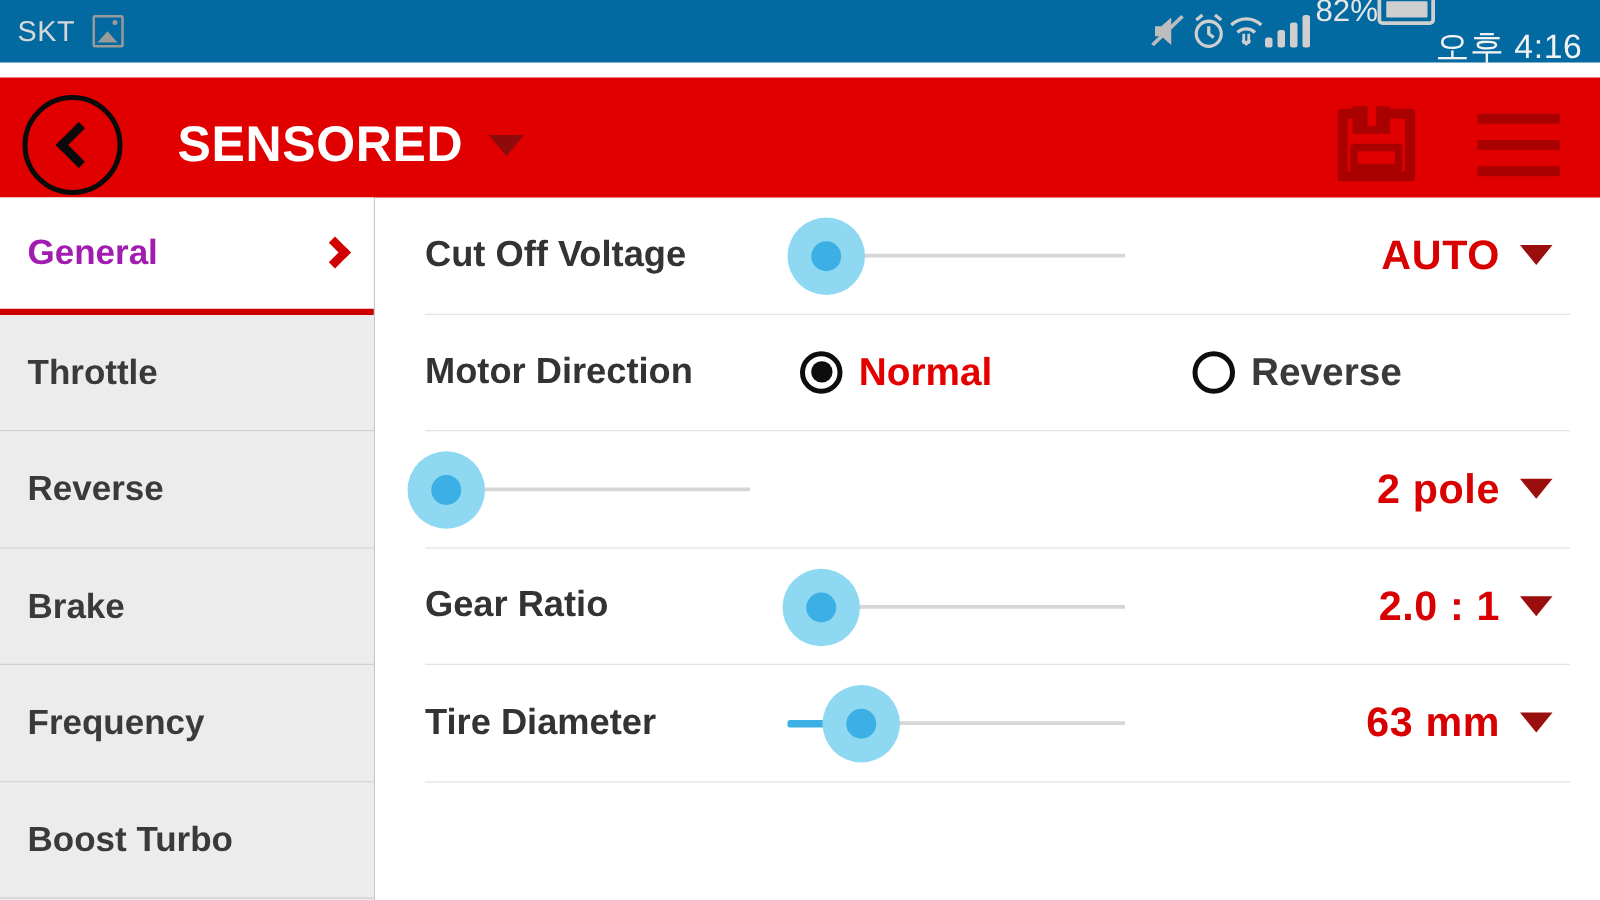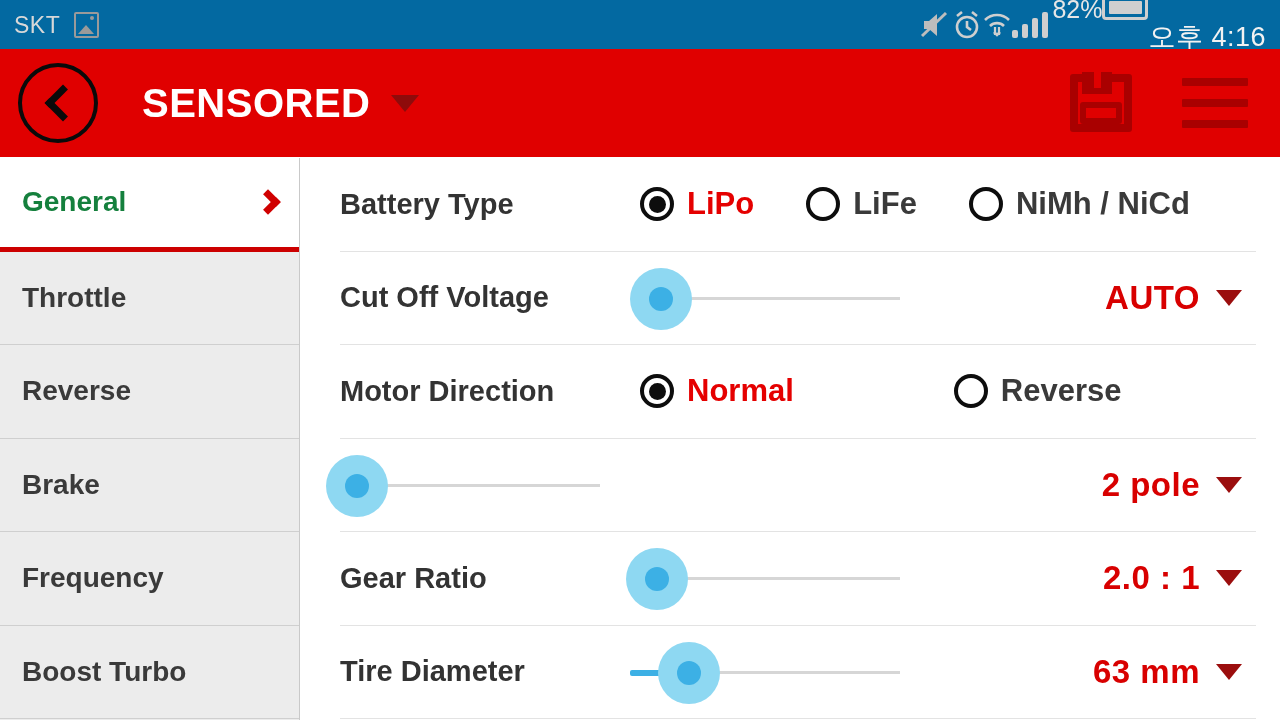--- a/index.html
+++ b/index.html
@@ -39,21 +39,21 @@
     position:relative; display:flex; align-items:center;
   }
   .sb-battery:after{
     content:""; position:absolute; left:4px; top:3px; bottom:3px; right:3px;
     background:#cfcfcf; border-radius:1px;
   }
   .sb-time{ font-size:27px; color:#f2f2f2; letter-spacing:.5px;margin-top:24px; }
 
   
   .appbar{
-    position:absolute; top:49px; left:0; width:1280px; height:108px;
+    position:absolute; top:62px; left:0; width:1280px; height:108px;
     background:#e00000;
     display:flex; align-items:center; padding:0 18px;
   }
   .back-btn{
     width:80px;height:80px;border-radius:50%;border:4px solid #0a0a0a;
     display:flex;align-items:center;justify-content:center; flex:0 0 auto;
   }
   .back-chevron{
     width:26px;height:26px;border-left:7px solid #0a0a0a;border-bottom:7px solid #0a0a0a;
     transform:rotate(45deg); margin-left:9px;
@@ -97,21 +97,21 @@
     width:300px; flex:0 0 300px; background:#ececec;
     border-right:1px solid #c9c9c9; position:relative;
   }
   .side-item{
     height:93.5px; display:flex; align-items:center; padding-left:22px;
     font-size:28px; font-weight:bold; color:#3a3a3a;
     border-bottom:1px solid #cfcfcf; background:#ececec;
     position:relative;
   }
   .side-item.active{
-    background:#ffffff; border-bottom:5px solid #cc0000; color:#15803d;text-align:center;
+    background:#ffffff; border-bottom:5px solid #cc0000; color:#a21caf;text-align:center;
   }
   .side-chevron{
     position:absolute; right:22px; width:18px;height:18px;
     border-right:7px solid #d00000; border-top:7px solid #d00000;
     transform:rotate(45deg);
   }
 
   
   .panel{ flex:1 1 auto; background:#fff; padding-left:40px; padding-right:24px; }
   .row{
@@ -252,39 +252,20 @@
     <div class="side-item">
       <span>Frequency</span>
     </div>
     <div class="side-item">
       <span>Boost Turbo</span>
     </div>
   </div>
 
   <div class="panel">
 
-    <div class="row">
-      <span class="row-label">Battery Type</span>
-      <div class="radios">
-        <div class="radio-opt">
-          <span class="radio checked"></span>
-          <span class="radio-label sel">LiPo</span>
-        </div>
-        <span class="radio-gap-1"></span>
-        <div class="radio-opt">
-          <span class="radio"></span>
-          <span class="radio-label">LiFe</span>
-        </div>
-        <span class="radio-gap-2"></span>
-        <div class="radio-opt">
-          <span class="radio"></span>
-          <span class="radio-label">NiMh / NiCd</span>
-        </div>
-      </div>
-    </div>
 
     <div class="row">
       <span class="row-label">Cut Off Voltage</span>
       <div class="slider-wrap">
         <span class="slider-track"></span>
         <span class="slider-halo" style="left:0px;"></span>
         <span class="slider-thumb" style="left:19px;"></span>
       </div>
       <div class="row-value">
         <span class="value-text">AUTO</span>

